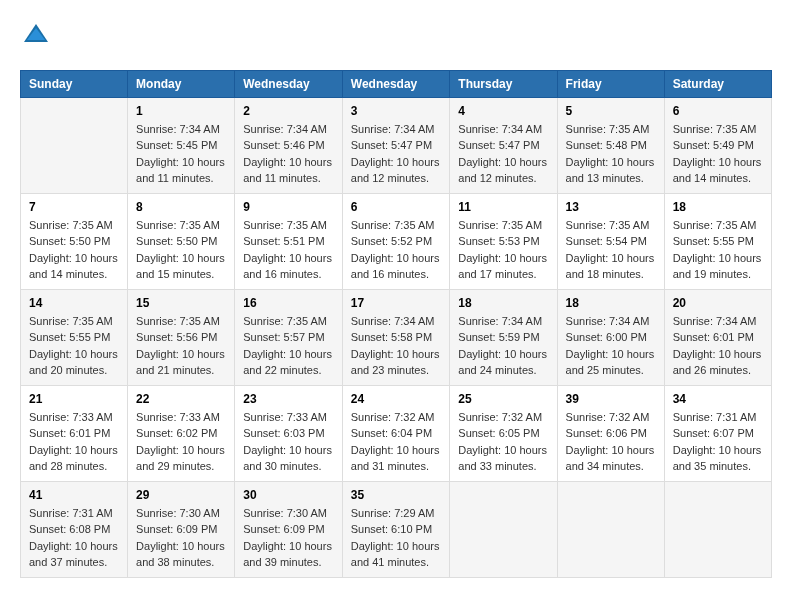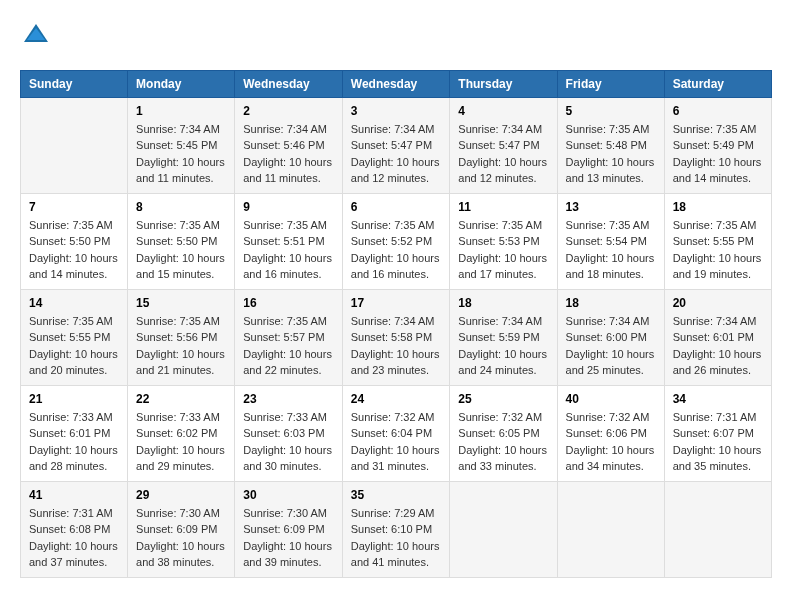--- a/index.html
+++ b/index.html
@@ -222,21 +222,21 @@
         </td>
         <td>
           <span class="day-number">24</span>
           <div class="day-info">Sunrise: 7:32 AM<br>Sunset: 6:04 PM<br>Daylight: 10 hours and 31 minutes.</div>
         </td>
         <td>
           <span class="day-number">25</span>
           <div class="day-info">Sunrise: 7:32 AM<br>Sunset: 6:05 PM<br>Daylight: 10 hours and 33 minutes.</div>
         </td>
         <td>
-          <span class="day-number">40</span>
+          <span class="day-number">39</span>
           <div class="day-info">Sunrise: 7:32 AM<br>Sunset: 6:06 PM<br>Daylight: 10 hours and 34 minutes.</div>
         </td>
         <td>
           <span class="day-number">34</span>
           <div class="day-info">Sunrise: 7:31 AM<br>Sunset: 6:07 PM<br>Daylight: 10 hours and 35 minutes.</div>
         </td>
       </tr>
       <tr>
         <td>
           <span class="day-number">41</span>

